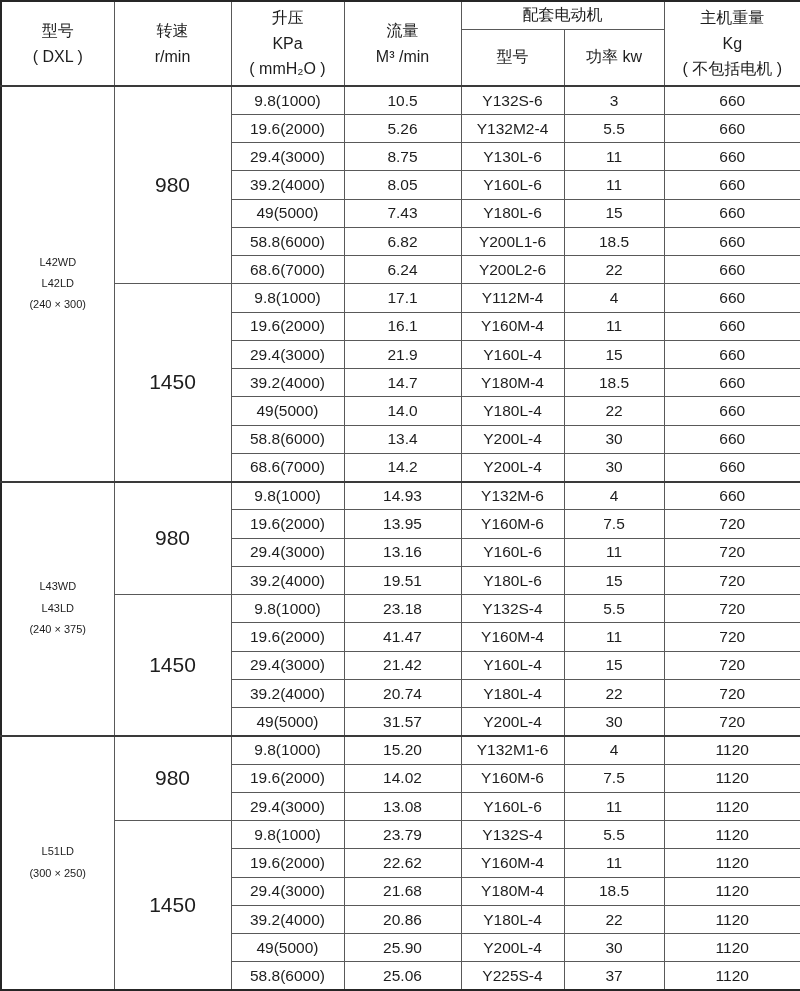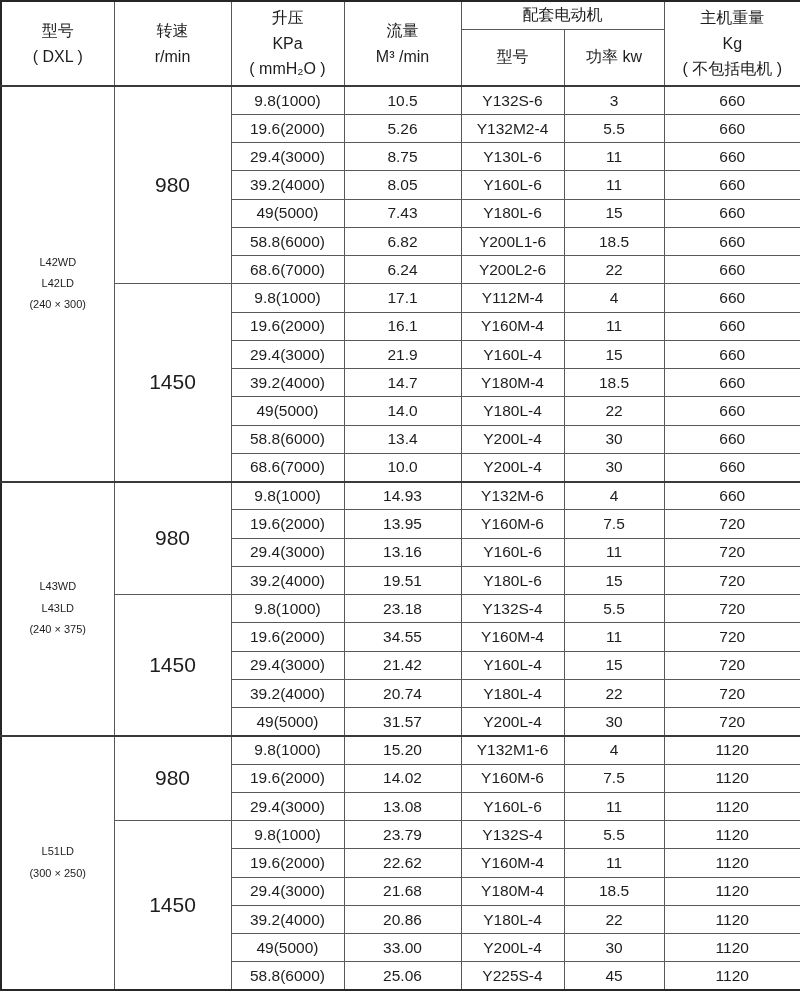--- a/index.html
+++ b/index.html
@@ -180,21 +180,21 @@
         </tr>
         <tr>
           <td>58.8(6000)</td>
           <td>13.4</td>
           <td>Y200L-4</td>
           <td>30</td>
           <td>660</td>
         </tr>
         <tr>
           <td>68.6(7000)</td>
-          <td>10.0</td>
+          <td>14.2</td>
           <td>Y200L-4</td>
           <td>30</td>
           <td>660</td>
         </tr>
         <tr class="sec-top">
           <td rowspan="9" class="model-cell">L43WD
 L43LD
 (240 × 375)</td>
           <td rowspan="4" class="speed-cell">980</td>
           <td>9.8(1000)</td>
@@ -227,21 +227,21 @@
         <tr>
           <td rowspan="5" class="speed-cell">1450</td>
           <td>9.8(1000)</td>
           <td>23.18</td>
           <td>Y132S-4</td>
           <td>5.5</td>
           <td>720</td>
         </tr>
         <tr>
           <td>19.6(2000)</td>
-          <td>34.55</td>
+          <td>41.47</td>
           <td>Y160M-4</td>
           <td>11</td>
           <td>720</td>
         </tr>
         <tr>
           <td>29.4(3000)</td>
           <td>21.42</td>
           <td>Y160L-4</td>
           <td>15</td>
           <td>720</td>
@@ -308,27 +308,27 @@
         </tr>
         <tr>
           <td>39.2(4000)</td>
           <td>20.86</td>
           <td>Y180L-4</td>
           <td>22</td>
           <td>1120</td>
         </tr>
         <tr>
           <td>49(5000)</td>
-          <td>33.00</td>
+          <td>25.90</td>
           <td>Y200L-4</td>
           <td>30</td>
           <td>1120</td>
         </tr>
         <tr>
           <td>58.8(6000)</td>
           <td>25.06</td>
           <td>Y225S-4</td>
-          <td>45</td>
+          <td>37</td>
           <td>1120</td>
         </tr>
       </tbody>
   </table>
 </div>
 
 </body></html>

